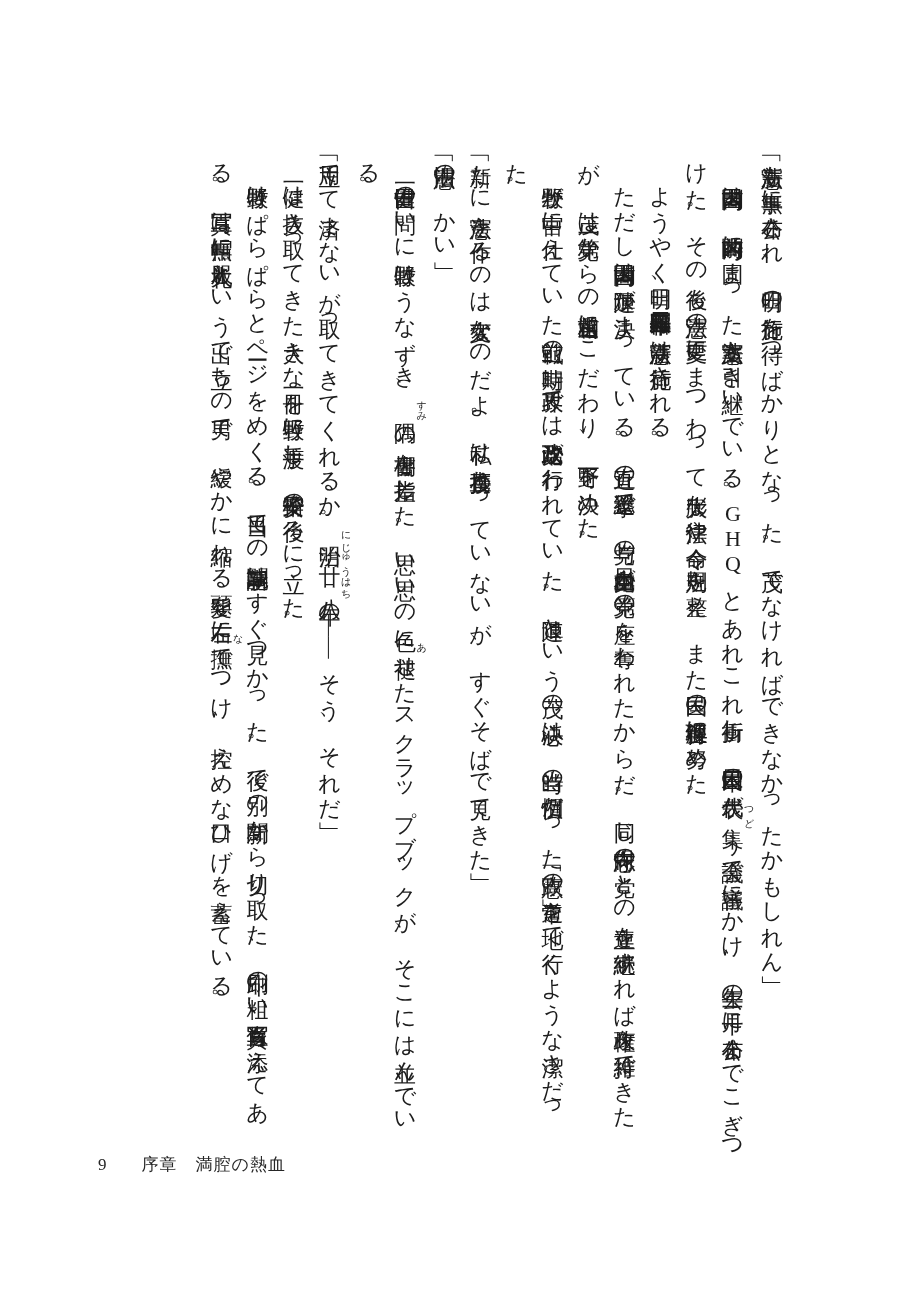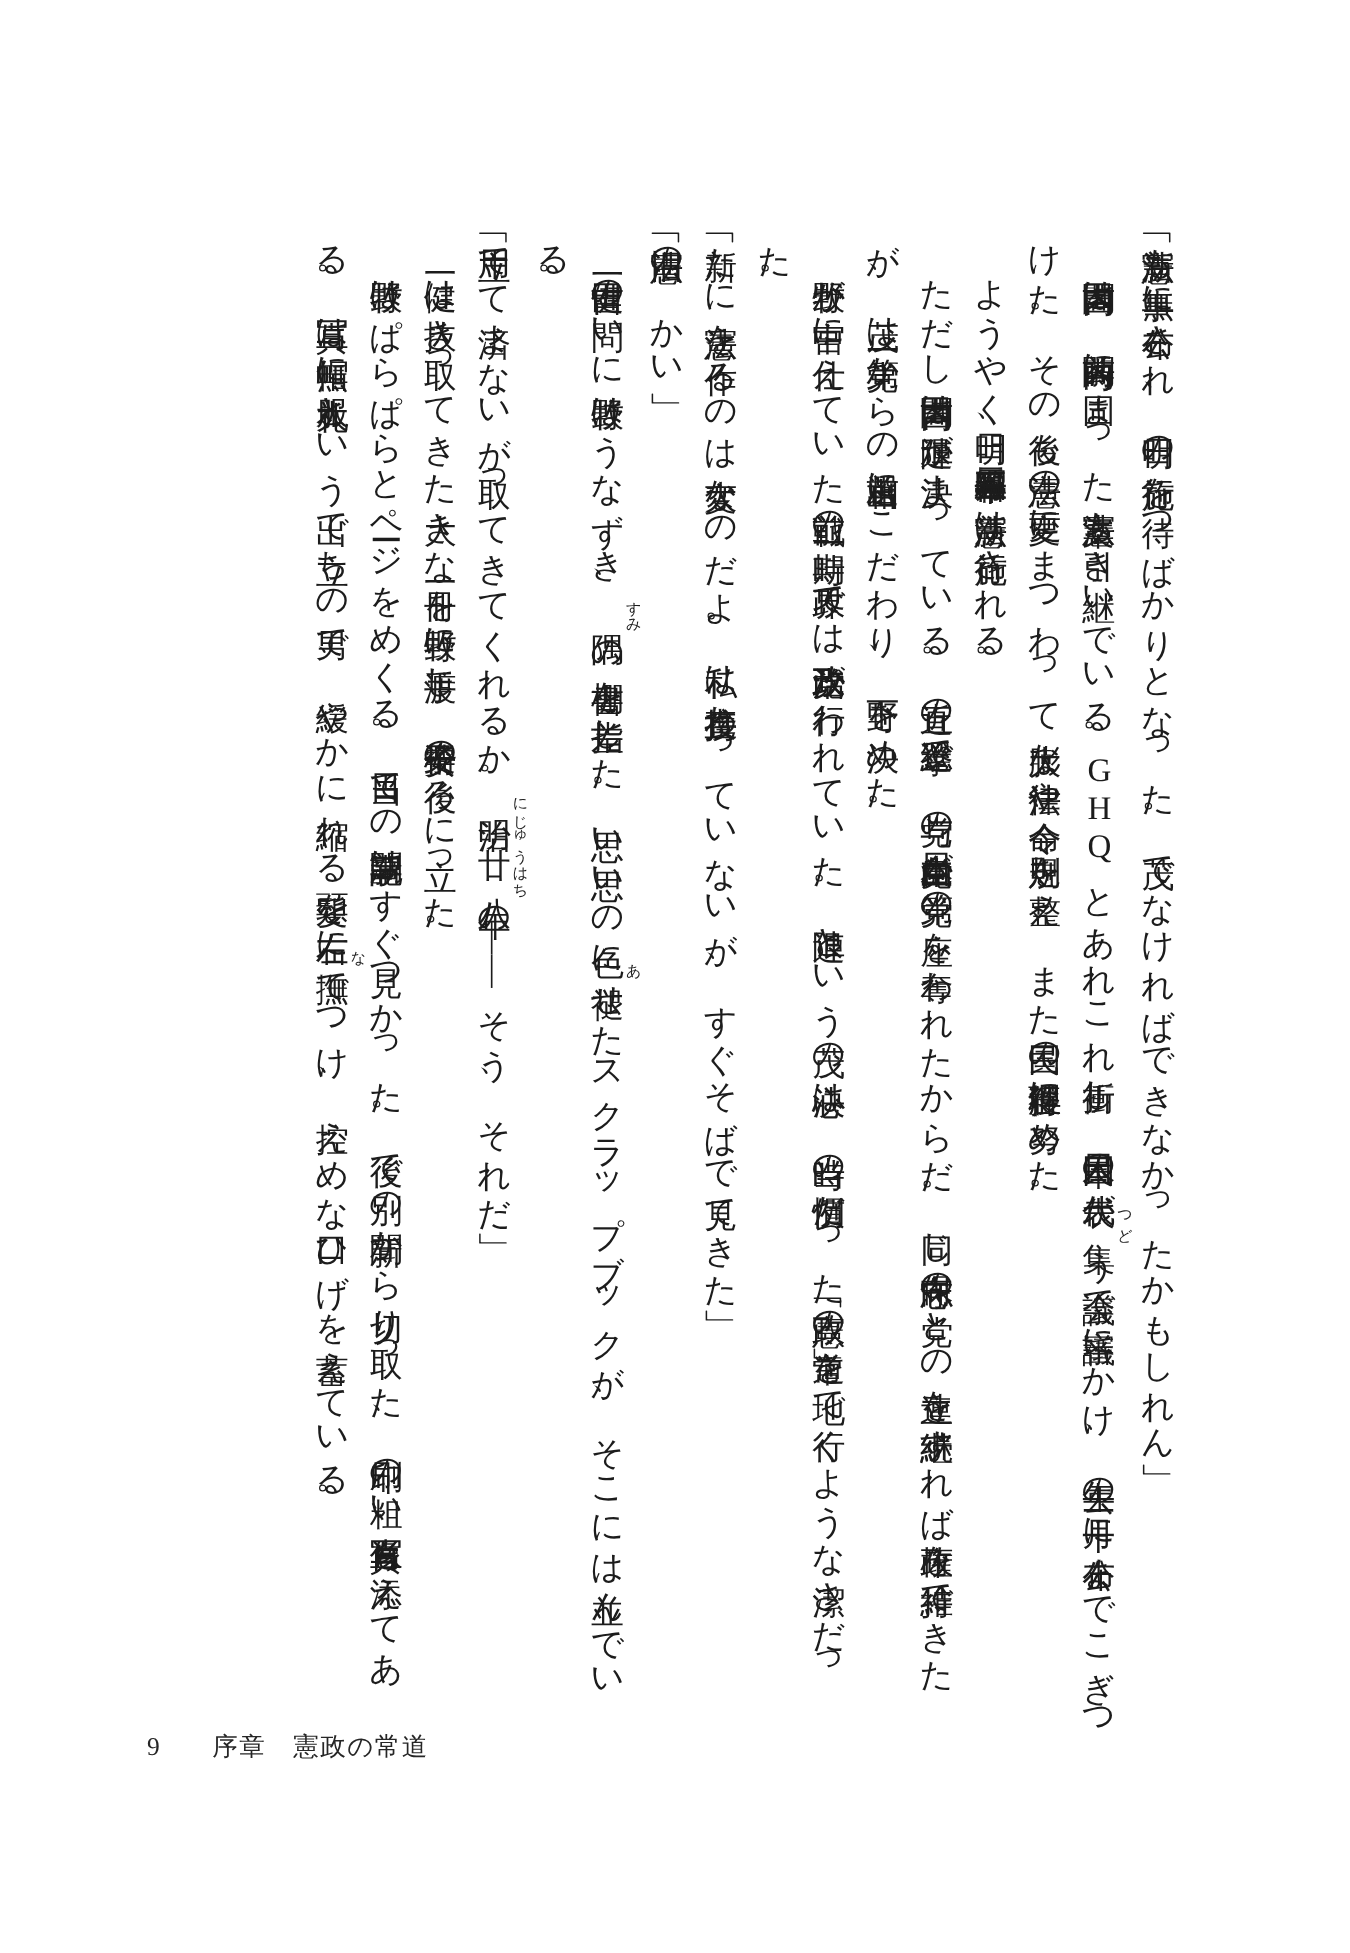--- a/index.html
+++ b/index.html
@@ -63,16 +63,16 @@
       <p>「新たに憲法を作るのは大変なのだよ。私は直接携わっていないが、すぐそばで見てきた」</p>
       <p>「旧憲法の、かい」</p>
       <p>　吉田健一の問いに牧野はうなずき、<ruby>隅<rt>すみ</rt></ruby>の書棚を指差した。思い思いの色に<ruby>褪<rt>あ</rt></ruby>せたスクラップブックが、そこには並んでいる。</p>
       <p>「用立てて済まないが取ってきてくれるか。明治<ruby>廿<rt>にじゅう</rt></ruby><ruby>八<rt>はち</rt></ruby>年の――そう、それだ」</p>
       <p>　健一は抜き取ってきた大きな一冊を牧野に手渡し、安楽椅子の後ろに立った。</p>
       <p>　牧野はぱらぱらとページをめくる。目当ての新聞記事はすぐ見つかった。後で別の新聞から切り取った、印刷の粗い肖像写真も添えてある。写真は無帽に大礼服という出で立ちの男で、緩やかに縮れる頭髪を左右に<ruby>撫<rt>な</rt></ruby>でつけ、控えめな口ひげを蓄えている。</p>
     </div>
 
   <div class="footer">
     <span>9</span>
-    <span>序章　憲政の常道</span>
+    <span>序章　満腔の熱血</span>
   </div>
 
 </div>
 
 </body></html>

